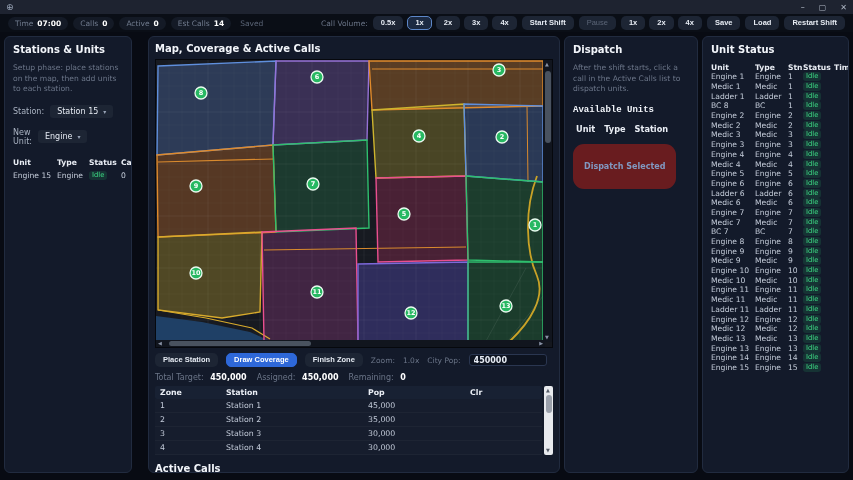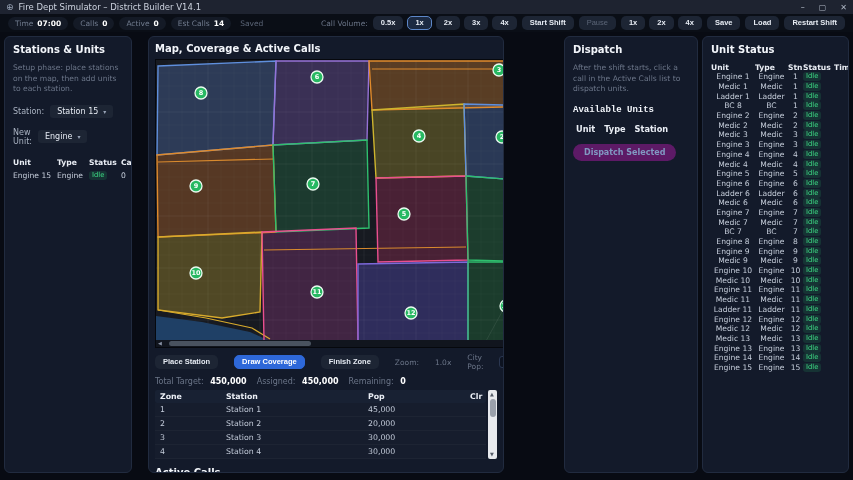--- a/index.html
+++ b/index.html
@@ -27,21 +27,21 @@
     padding:2px 7px; font-size:7.5px; font-weight:bold; line-height:1.1; cursor:pointer; white-space:nowrap; }
   .pill.sel { border-color:#5d87c9; background:#1c2A42; }
   .pill.dim { color:#5b6577; font-weight:normal; }
 
   
   .panel { position:absolute; top:36px; bottom:7px; background:#131a2a; border:1px solid #212b3f;
     border-radius:6px; padding:7px 8px; overflow:hidden; }
   .panel-title { color:#f2f5fa; font-size:10px; font-weight:bold; }
   .desc { color:#6b7588; font-size:7.6px; line-height:1.4; margin-top:8px; }
   .p-stations { left:4px;  width:128px; }
-  .p-center   { left:148px; width:356px; padding:6px 6px; }
+  .p-center   { left:148px; width:412px; padding:6px 6px; }
   .p-dispatch { left:564px; width:134px; }
   .p-units    { left:702px; width:147px; }
 
   
   .frow { display:flex; align-items:center; gap:6px; margin-top:10px; font-size:8px; color:#aab3c2; }
   .select { display:inline-flex; align-items:center; gap:5px; background:#1d2534; color:#e6ebf3;
     border-radius:3px; padding:2px 7px; font-size:8px; cursor:pointer; }
   .chev { font-size:6px; color:#9aa5b8; }
   .btn-ghost { background:#0c4a6e; color:#e6ebf3; border:none; border-radius:3px; padding:2px 8px;
     font-size:8px; cursor:pointer; font-family:Liberation Mono, monospace;margin-left:44px; }
@@ -56,21 +56,21 @@
   .mapbox { position:relative; width:398px; height:289px; margin-top:5px; background:#14171e;
     border:1px solid #06080d; }
   .mapbox svg { position:absolute; left:0; top:0; }
   .vscroll { position:absolute; right:0; top:0; width:9px; height:282px; background:#11151e; }
   .vscroll .thumb { position:absolute; left:1.5px; top:11px; width:6px; height:72px; background:#49525f; border-radius:3px; }
   .hscroll { position:absolute; left:0; bottom:0; height:7px; width:389px; background:#11151e; }
   .hscroll .thumb { position:absolute; top:1px; left:13px; height:5px; width:142px; background:#49525f; border-radius:3px; }
   .sb-arrow { position:absolute; color:#8a93a6; font-size:5px; line-height:1; }
 
   
-  .mctrl { display:flex; align-items:center; gap:16px; margin-top:5px; }
+  .mctrl { display:flex; align-items:center; gap:8px; margin-top:5px; }
   .pill.blue { background:#2e68d9; border-color:#2e68d9; color:#ffffff; }
   .inp { width:78px; height:12px; background:#0d1320; border:1px solid #2a3650; border-radius:3px;
     color:#e8edf5; font-size:8px; font-weight:bold; padding:0 4px; font-family:inherit; }
   .totals { display:flex; gap:10px; align-items:flex-start; margin-top:6px; font-size:8px; }
   .totals .t { color:#6b7588; }
   .totals b { color:#ffffff; margin-left:4px; }
 
   
   .ztbl { position:relative; margin-top:4px; padding-right:11px; }
   .zt-head, .zt-row { display:grid; grid-template-columns:66px 142px 102px 60px; font-size:7.8px;
@@ -80,37 +80,36 @@
   .zt-scroll { position:absolute; right:0; top:0; bottom:0; width:9px; background:#e8eaee; border-radius:2px; }
   .zt-scroll .thumb { position:absolute; left:1.5px; top:9px; width:6px; height:18px; background:#9aa0ab; border-radius:3px; }
   .zt-scroll .sb-arrow { color:#555c68; }
 
   
   .ac-title { margin-top:8px; }
 
   
   .avail { margin-top:10px; color:#f2f5fa; font-size:9px; font-weight:bold;font-family:Liberation Mono, monospace; }
   .d-head { display:flex; gap:9px; margin-top:9px; font-size:8.2px; font-weight:bold; color:#eaeef5; padding-left:3px; }
-  .btn-dispatch { margin-top:10px; background:#701a75; color:#9db9e8; border:none; border-radius:11px;
-    padding:4px 11px; font-size:8px; font-weight:bold; font-family:inherit; opacity:0.8; }
+  .btn-dispatch { margin-top:10px; background:#7f1d1d; color:#9db9e8; border:none; border-radius:11px;
+    padding:18px 11px; font-size:8px; font-weight:bold; font-family:inherit; opacity:0.8; }
 
   
   .us-head, .us-row { display:grid; grid-template-columns:44px 33px 15px 31px auto; font-size:7.6px; align-items:center; }
   .us-head { margin-top:8px; color:#eaeef5; font-weight:bold; }
   .us-head .c, .us-row .c { text-align:left; }
-  .us-row { color:#c6cedb; height:9.7px;text-align:center; }
+  .us-row { color:#c6cedb; height:9.7px; }
 </style>
 </head>
 <body>
 
 <div class="app">
 
   <div class="titlebar">
     <span class="app-icon">⊕</span>
-    <span class="win-title">Fire Dept Simulator – District Builder V14.1</span>
     <div class="win-controls">
       <span>–</span>
       <span>▢</span>
       <span>✕</span>
     </div>
   </div>
 
   <div class="toolbar">
     <div style="display:flex;gap:5px;">
 
@@ -386,21 +385,21 @@
 
       <div class="zt-row">
             <span>1</span>
             <span>Station 1</span>
             <span>45,000</span>
             <span></span>
           </div>
           <div class="zt-row">
             <span>2</span>
             <span>Station 2</span>
-            <span>20,000</span>
+            <span>35,000</span>
             <span></span>
           </div>
           <div class="zt-row">
             <span>3</span>
             <span>Station 3</span>
             <span>30,000</span>
             <span></span>
           </div>
           <div class="zt-row">
             <span>4</span>

